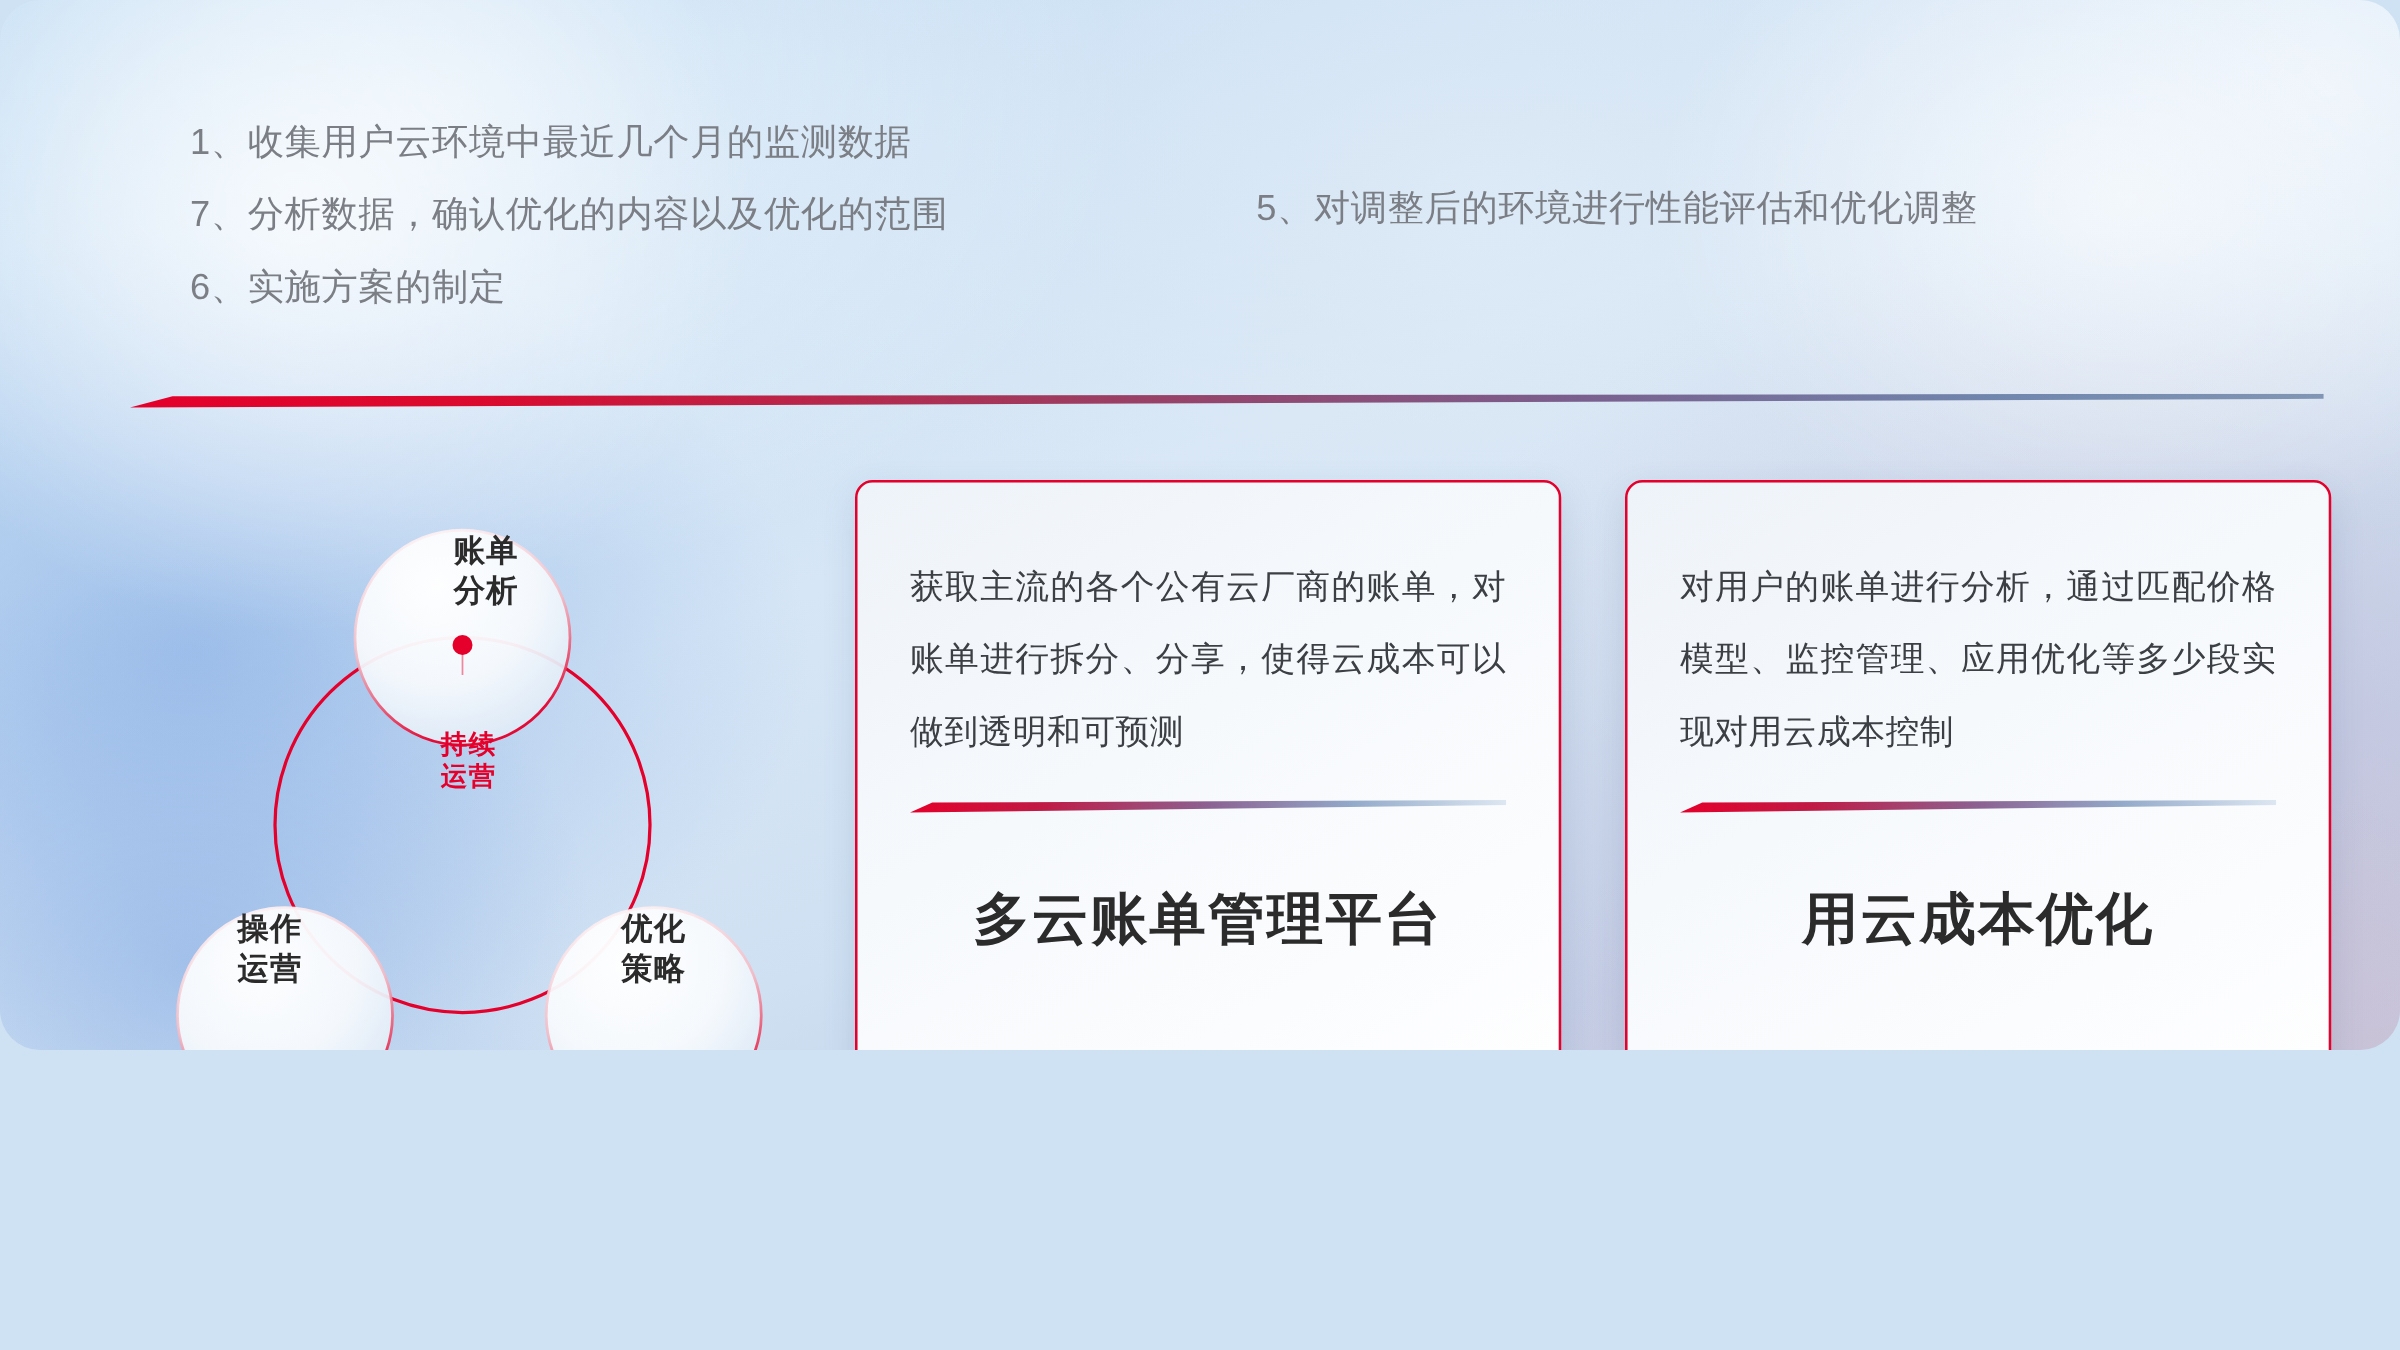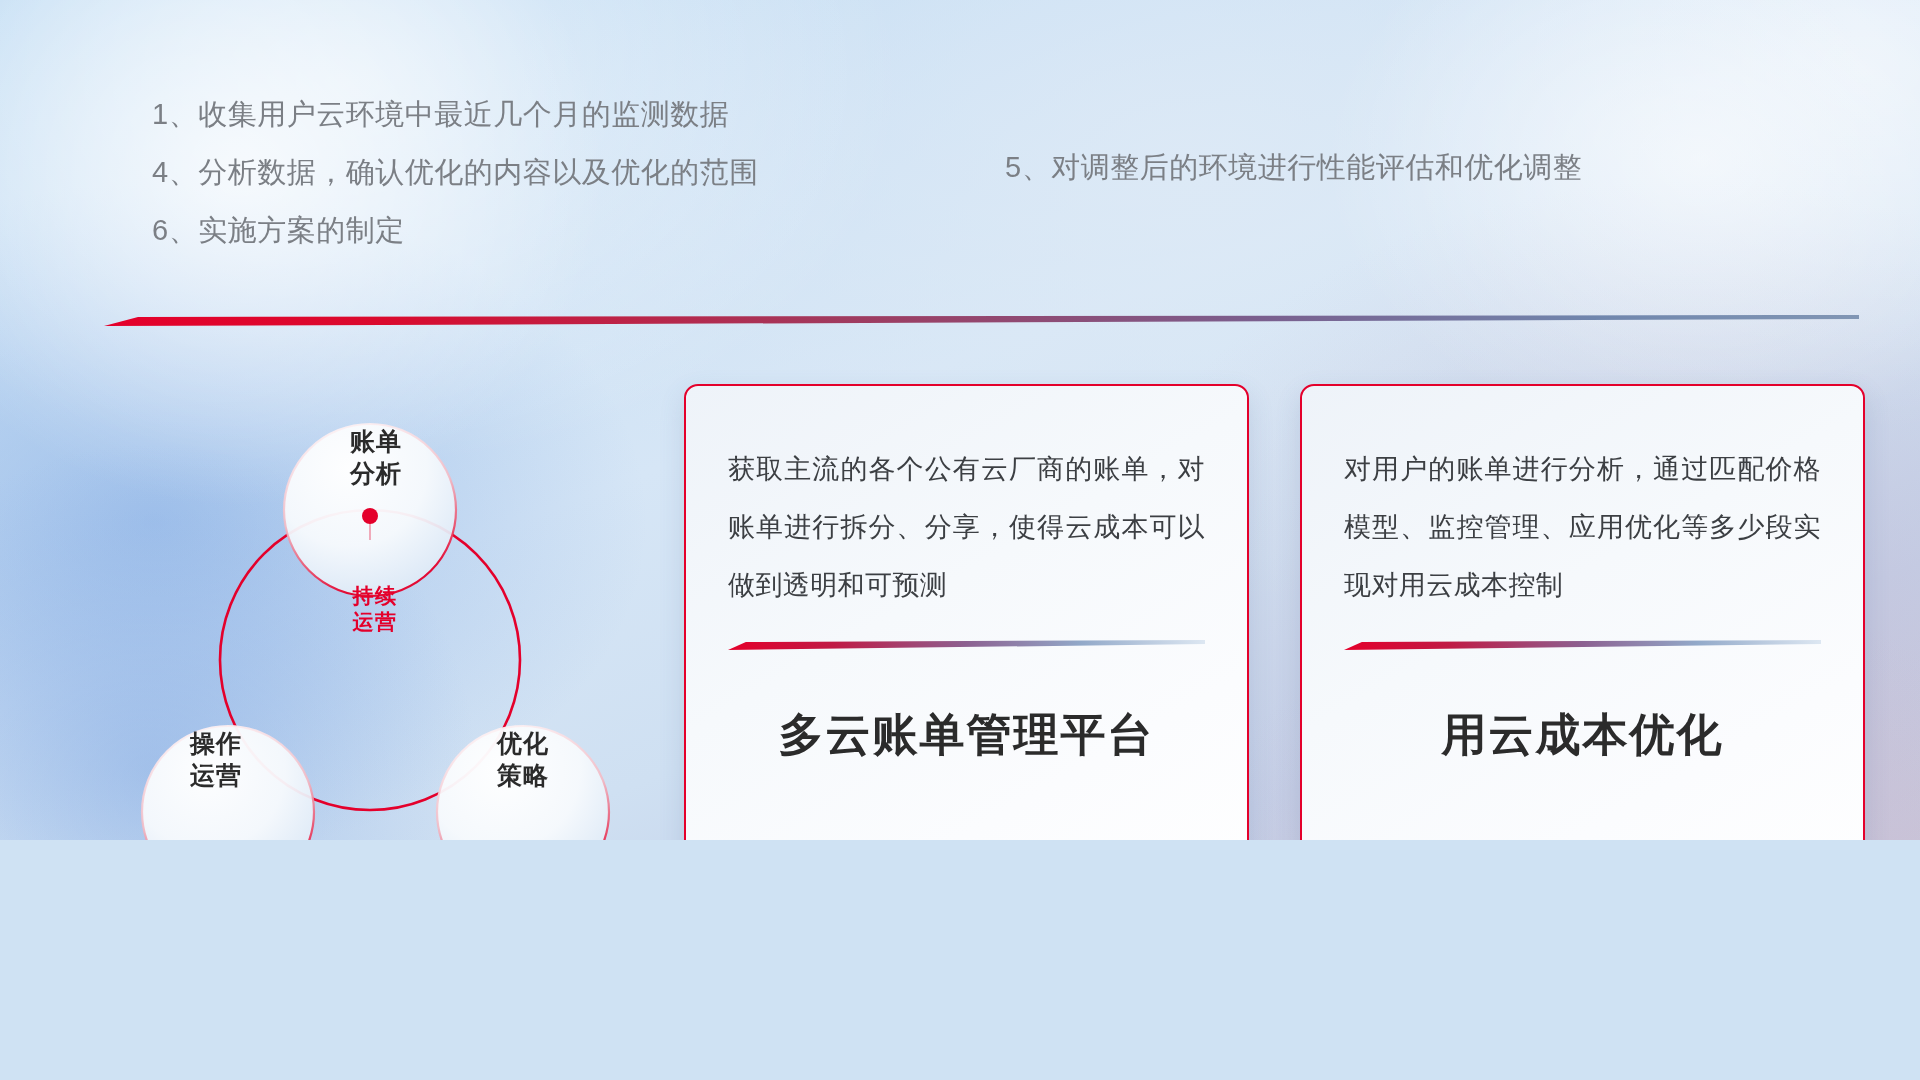--- a/index.html
+++ b/index.html
@@ -10,20 +10,21 @@
   }
   #slide{
     position:relative;width:1920px;height:840px;overflow:hidden;
     background:
       radial-gradient(ellipse 900px 620px at 18% 10%, rgba(255,255,255,.55) 0%, rgba(255,255,255,0) 62%),
       radial-gradient(ellipse 760px 520px at 8% 62%, rgba(122,165,226,.55) 0%, rgba(122,165,226,0) 65%),
       radial-gradient(ellipse 900px 700px at 88% 78%, rgba(196,182,206,.50) 0%, rgba(196,182,206,0) 68%),
       radial-gradient(ellipse 1000px 620px at 62% 20%, rgba(222,234,246,.85) 0%, rgba(222,234,246,0) 70%),
       radial-gradient(ellipse 700px 520px at 97% 8%, rgba(255,255,255,.5) 0%, rgba(255,255,255,0) 70%),
       linear-gradient(160deg,#b9d8f2 0%, #c8dff4 22%, #d6e6f6 46%, #cfe0f2 66%, #c4d2ea 82%, #c9c9dd 100%);
+    border-radius: 32px;
   }
   
   .wash{position:absolute;pointer-events:none;}
   .wash.tl{left:-140px;top:-180px;width:760px;height:700px;
     background:radial-gradient(ellipse at 50% 50%, rgba(255,255,255,.75) 0%, rgba(255,255,255,0) 68%);}
   .wash.bl{left:-200px;top:420px;width:700px;height:700px;
     background:radial-gradient(ellipse at 50% 50%, rgba(118,160,224,.45) 0%, rgba(118,160,224,0) 66%);}
   .wash.br{left:1180px;top:560px;width:900px;height:640px;
     background:radial-gradient(ellipse at 50% 50%, rgba(205,186,206,.50) 0%, rgba(205,186,206,0) 68%);}
   .wash.tr{left:1320px;top:-120px;width:760px;height:560px;
@@ -41,21 +42,21 @@
   }
   #top-divider svg{display:block;width:100%;height:100%;}
 
   
   #venn{position:absolute;left:100px;top:350px;width:540px;height:600px;}
   #venn svg{display:block;width:100%;height:100%;overflow:visible;}
   .bubble-label{
     position:absolute;text-align:center;color:#2b2b2b;font-weight:bold;
     font-size:25px;line-height:1.26;letter-spacing:1px;pointer-events:none;
   }
-  #label-billing{left:196px;top:76px;width:160px;text-align:center;}
+  #label-billing{left:209px;top:76px;width:160px;text-align:center;}
   #label-ops{left:36px;top:378px;width:160px;}
   #label-strategy{left:343px;top:378px;width:160px;}
   #label-center{
     position:absolute;left:185px;top:233px;width:180px;text-align:center;
     color:#e4002b;font-weight:bold;font-size:21px;line-height:1.22;letter-spacing:1.5px;
   }
 
   
   .card{
     position:absolute;top:384px;width:565px;height:554px;
@@ -84,21 +85,21 @@
 
 <div id="slide">
 
   <div class="wash tl"></div>
   <div class="wash bl"></div>
   <div class="wash br"></div>
   <div class="wash tr"></div>
 
   <div class="list" id="list-left">
     <div class="row">1、收集用户云环境中最近几个月的监测数据</div>
-    <div class="row">4、分析数据，确认优化的内容以及优化的范围</div>
+    <div class="row">7、分析数据，确认优化的内容以及优化的范围</div>
     <div class="row">6、实施方案的制定</div>
   </div>
 
   <div class="list" id="list-right">
     <div class="row">5、对调整后的环境进行性能评估和优化调整</div>
   </div>
 
   <div id="top-divider">
     <svg viewBox="0 0 1755 12" preserveAspectRatio="none" aria-hidden="true">
       <defs>

